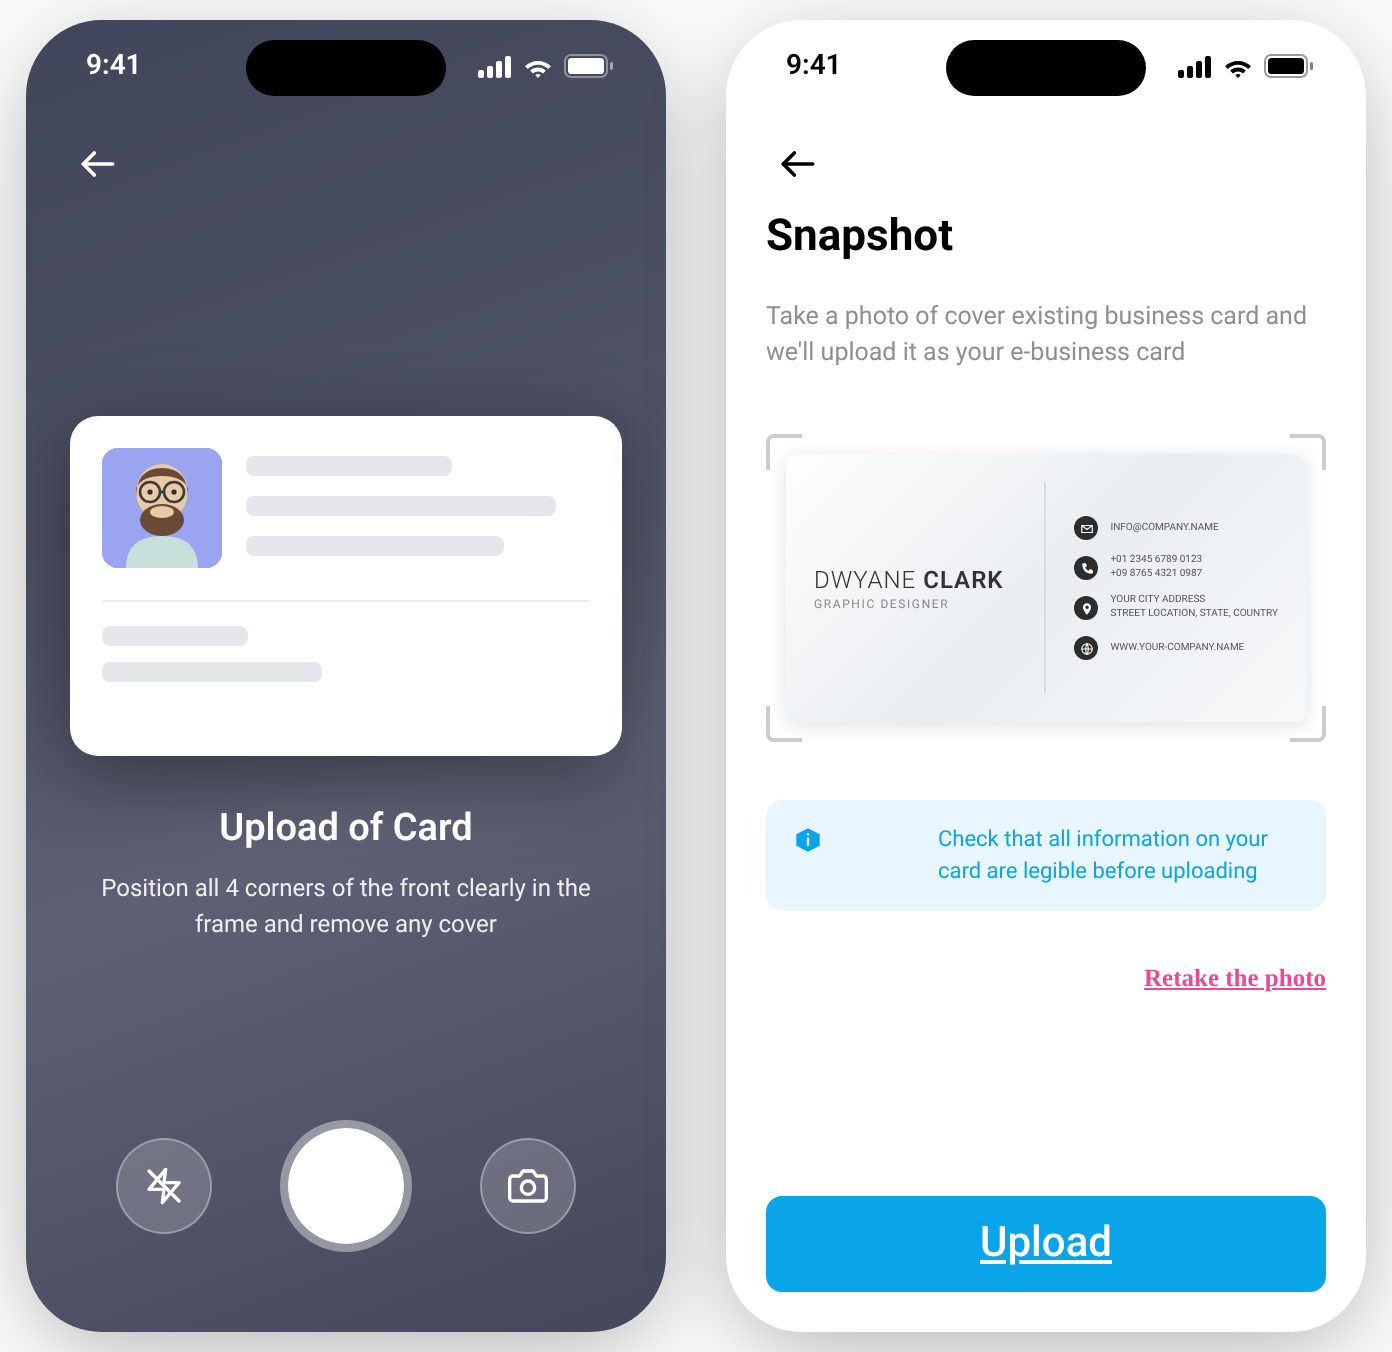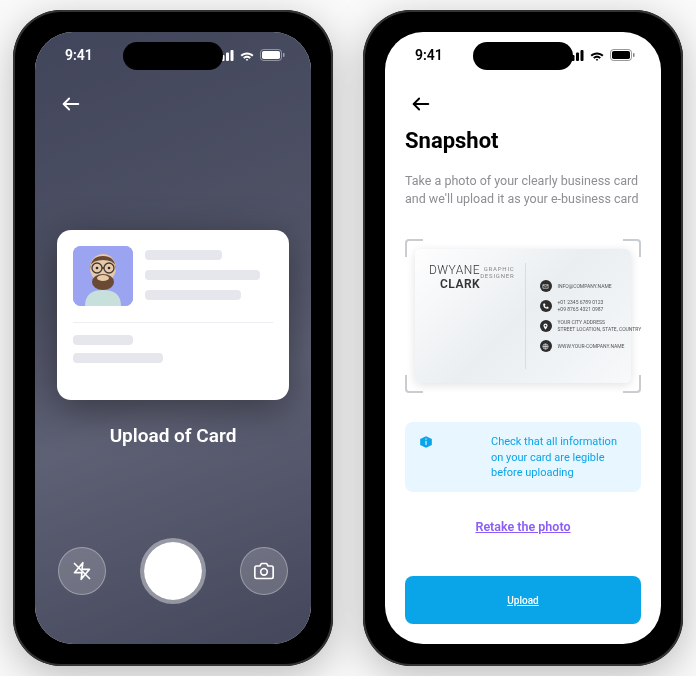--- a/index.html
+++ b/index.html
@@ -11,21 +11,21 @@
     display: flex;
     justify-content: center;
     align-items: center;
     gap: 30px;
   }
   .phone {
     width: 320px;
     height: 656px;
     border-radius: 48px;
     background: #000;
-    padding: 22px;
+    padding: 0;
     box-shadow: 0 10px 40px rgba(0,0,0,0.25), inset 0 0 0 2px #333;
     position: relative;
   }
   .screen {
     width: 100%;
     height: 100%;
     border-radius: 38px;
     overflow: hidden;
     position: relative;
     background: #fff;
@@ -176,24 +176,23 @@
     height: 134px;
     border-radius: 6px;
     background: linear-gradient(135deg, #fefefe 0%, #eaeef1 50%, #f7f9fa 100%);
     box-shadow: 0 2px 10px rgba(0,0,0,0.12);
     display:flex;
     padding: 14px 14px;
     gap: 14px;
   }
   .biz-left {
     flex: 1.1;
-    display:flex; flex-direction:row; justify-content:center;
+    display:flex; flex-direction:column; justify-content:center;
     border-right: 1px solid #d9dde0;
     padding-right: 10px;
-    text-align: right;
   }
   .biz-name { font-size: 12px; letter-spacing: 0.5px; color: #333; }
   .biz-name .fn { font-weight: 300; }
   .biz-name .ln { font-weight: 600; }
   .biz-role { font-size: 6px; letter-spacing: 0.8px; color: #888; margin-top:2px;}
   .biz-right {
     flex: 1;
     display:flex; flex-direction:column; justify-content:center; gap:8px;
   }
   .biz-info-row { display:flex; align-items:center; gap:6px; }
@@ -210,35 +209,36 @@
     border-radius: 8px;
     padding: 12px 14px;
     display:flex; gap:10px;
     align-items:flex-start;
     margin-bottom: 16px;
   }
   .info-banner svg { flex-shrink:0; margin-top:1px;}
   .info-text { font-size: 11px; color: #0aa5e8; line-height:1.4;margin-left:48px;}
 
   .retake-link {
-    text-align:center;
+    text-align:right;
     font-size: 12.5px;
     font-weight:600;
-    color: #8b5cf6;
+    color: #ec4899;
     text-decoration: underline;
     margin-bottom: auto;
+    font-family: Liberation Serif, serif;
   }
 
   .upload-btn {
     width: 100%;
     height: 48px;
     background: #0aa5e8;
     border-radius: 8px;
     color: #fff;
-    font-size: 10px;
+    font-size: 21px;
     font-weight: 500;
     display:flex;align-items:center;justify-content:center;
     margin-top: 31px;
     text-decoration: underline;
   }
 
 </style>
 </head>
 <body>
 
@@ -302,20 +302,21 @@
       <div class="card-row2">
         <div class="sk b1"></div>
       </div>
       <div class="card-row2" style="margin-top:8px;">
         <div class="sk b2"></div>
       </div>
     </div>
 
     <div class="cam-text">
       <div class="cam-title">Upload of Card</div>
+      <div class="cam-sub">Position all 4 corners of the front clearly in the frame and remove any cover</div>
     </div>
 
     <div class="cam-controls">
       <div class="ctrl-btn">
         <svg width="20" height="20" viewBox="0 0 24 24" fill="none" stroke="#fff" stroke-width="2" stroke-linecap="round" stroke-linejoin="round">
             <polygon points="13 2 3 14 12 14 11 22 21 10 12 10 13 2"></polygon>
             <line x1="3" y1="3" x2="21" y2="21"></line>
           </svg>
       </div>
       <div class="shutter"></div>
@@ -355,21 +356,21 @@
 
     <div class="back-btn light">
       <svg width="22" height="22" viewBox="0 0 24 24" fill="none" stroke-width="2" stroke-linecap="round" stroke-linejoin="round">
           <line x1="20" y1="12" x2="4" y2="12"></line>
           <polyline points="10 18 4 12 10 6"></polyline>
         </svg>
     </div>
 
     <div class="sc2-content">
       <div class="sc2-title">Snapshot</div>
-      <div class="sc2-sub">Take a photo of your clearly business card and we'll upload it as your e-business card</div>
+      <div class="sc2-sub">Take a photo of cover existing business card and we'll upload it as your e-business card</div>
 
       <div class="biz-frame">
         <div class="corner tl"></div>
         <div class="corner tr"></div>
         <div class="corner bl"></div>
         <div class="corner br"></div>
 
         <div class="biz-card">
           <div class="biz-left">
             <div class="biz-name">

